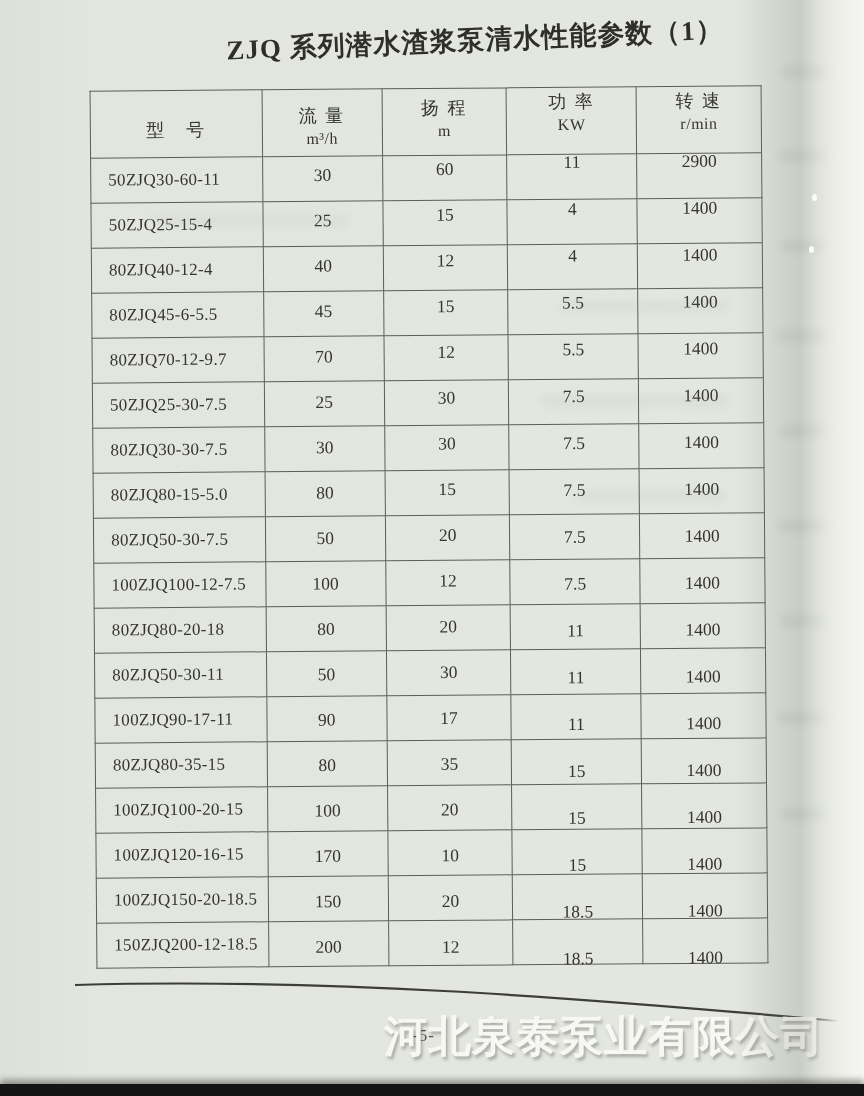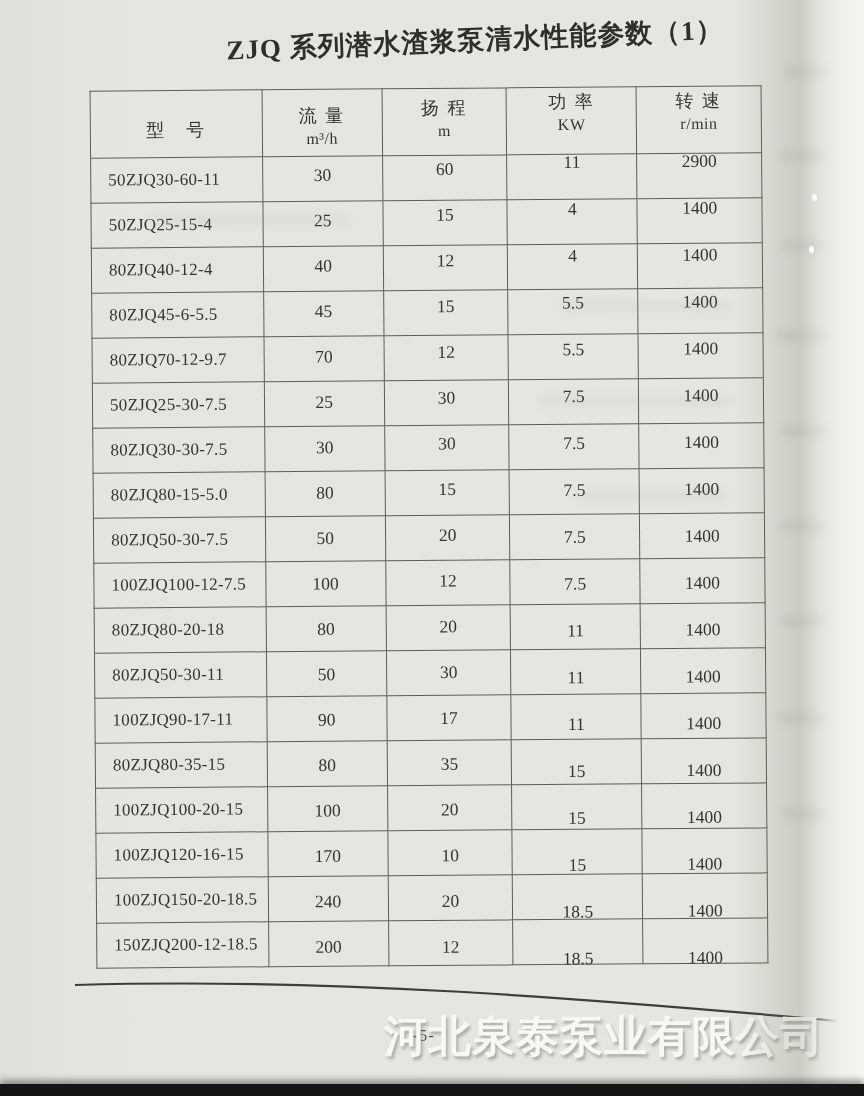--- a/index.html
+++ b/index.html
@@ -225,21 +225,21 @@
         </tr>
         <tr>
           <td><span class="cellv" style="transform: translateY(0px);">100ZJQ120-16-15</span></td>
           <td><span class="cellv" style="transform: translateY(2px);">170</span></td>
           <td><span class="cellv" style="transform: translateY(2.3px);">10</span></td>
           <td><span class="cellv" style="transform: translateY(12.8px);">15</span></td>
           <td><span class="cellv" style="transform: translateY(12.8px);">1400</span></td>
         </tr>
         <tr>
           <td><span class="cellv" style="transform: translateY(0px);">100ZJQ150-20-18.5</span></td>
-          <td><span class="cellv" style="transform: translateY(2.4px);">240</span></td>
+          <td><span class="cellv" style="transform: translateY(2.4px);">150</span></td>
           <td><span class="cellv" style="transform: translateY(3px);">20</span></td>
           <td><span class="cellv" style="transform: translateY(14.6px);">18.5</span></td>
           <td><span class="cellv" style="transform: translateY(14.6px);">1400</span></td>
         </tr>
         <tr>
           <td><span class="cellv" style="transform: translateY(0px);">150ZJQ200-12-18.5</span></td>
           <td><span class="cellv" style="transform: translateY(2.8px);">200</span></td>
           <td><span class="cellv" style="transform: translateY(3.8px);">12</span></td>
           <td><span class="cellv" style="transform: translateY(16.5px);">18.5</span></td>
           <td><span class="cellv" style="transform: translateY(16.5px);">1400</span></td>

